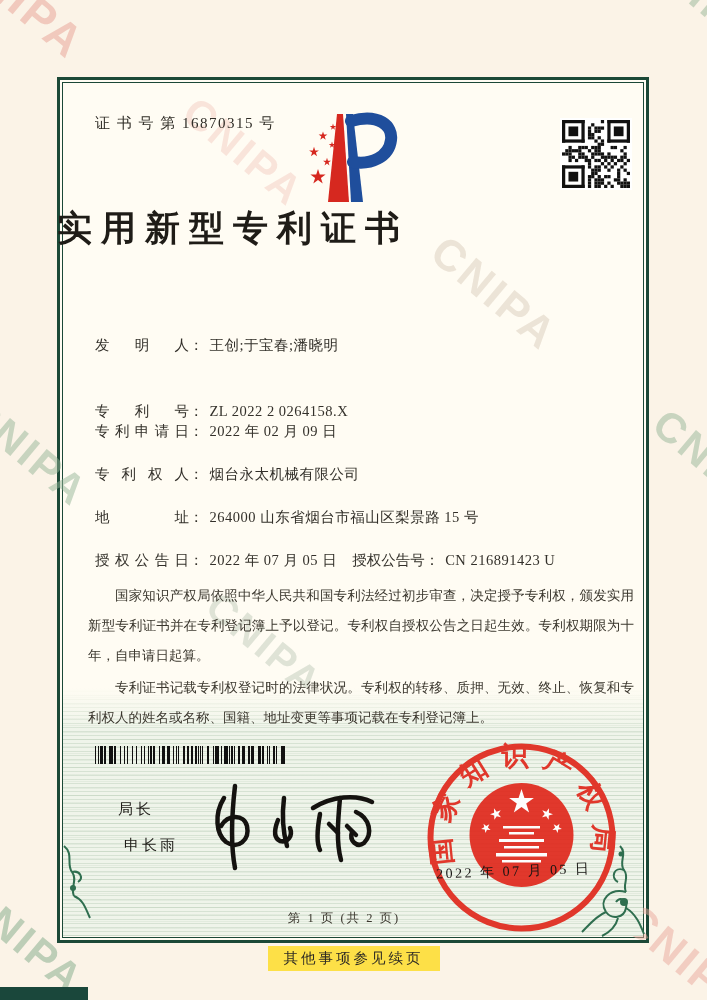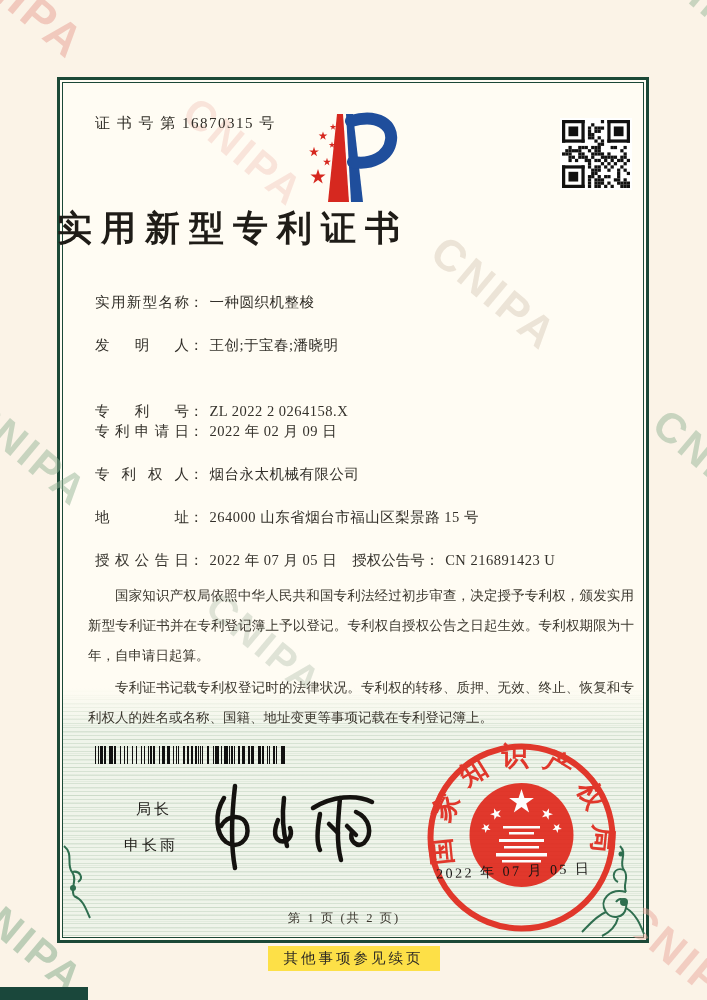--- a/index.html
+++ b/index.html
@@ -46,21 +46,21 @@
           vertical-align:bottom;}
   .fcolon{margin-right:6px;}
   .fvalue{letter-spacing:.5px;}
   .pair2{margin-left:15px;}
   
   .paras{position:absolute;left:88px;top:581px;width:546px;z-index:2;}
   .paras p{margin:0 0 2px 0;text-indent:2em;font-size:13.5px;line-height:30px;
            text-align:justify;color:#3b372e;}
   
   .barcode{position:absolute;left:95px;top:746px;z-index:2;}
-  .sig-title{position:absolute;left:136px;top:800px;font-size:15px;letter-spacing:3px;
+  .sig-title{position:absolute;left:118px;top:800px;font-size:15px;letter-spacing:3px;
              color:#1d1b17;z-index:2;}
   .sig-name{position:absolute;left:124px;top:836px;font-size:15px;letter-spacing:3px;
             color:#1d1b17;z-index:2;}
   .sig-hand{position:absolute;left:198px;top:780px;z-index:2;}
   .seal{position:absolute;left:424px;top:740px;z-index:3;opacity:.93;}
   .seal-date{position:absolute;left:436px;top:862px;width:196px;font-size:14px;
              letter-spacing:2.5px;color:#171513;z-index:4;transform:rotate(-2deg);
              white-space:nowrap;}
   .page-num{position:absolute;left:51px;top:910px;width:586px;text-align:center;
             font-size:12.5px;letter-spacing:2px;color:#3a362d;z-index:2;}
@@ -246,23 +246,20 @@
       <rect x="33" y="60" width="3" height="3" fill="#111"></rect>
       <rect x="39" y="60" width="3" height="3" fill="#111"></rect>
       <rect x="45" y="60" width="3" height="3" fill="#111"></rect>
       <rect x="54" y="60" width="3" height="3" fill="#111"></rect>
       <rect x="57" y="60" width="3" height="3" fill="#111"></rect>
       <rect x="60" y="60" width="3" height="3" fill="#111"></rect>
     </svg>
 
   <div class="title">实用新型专利证书</div>
 
-  <div class="field-row" style="top:293px">
-    <span class="flabel">实用新型名称</span><span class="fcolon">：</span><span class="fvalue">一种圆织机整梭</span>
-  </div>
   <div class="field-row" style="top:336px">
     <span class="flabel">发明人</span><span class="fcolon">：</span><span class="fvalue">王创;于宝春;潘晓明</span>
   </div>
   <div class="field-row" style="top:402px">
     <span class="flabel">专利号</span><span class="fcolon">：</span><span class="fvalue">ZL 2022 2 0264158.X</span>
   </div>
   <div class="field-row" style="top:422px">
     <span class="flabel">专利申请日</span><span class="fcolon">：</span><span class="fvalue">2022 年 02 月 09 日</span>
   </div>
   <div class="field-row" style="top:465px">

